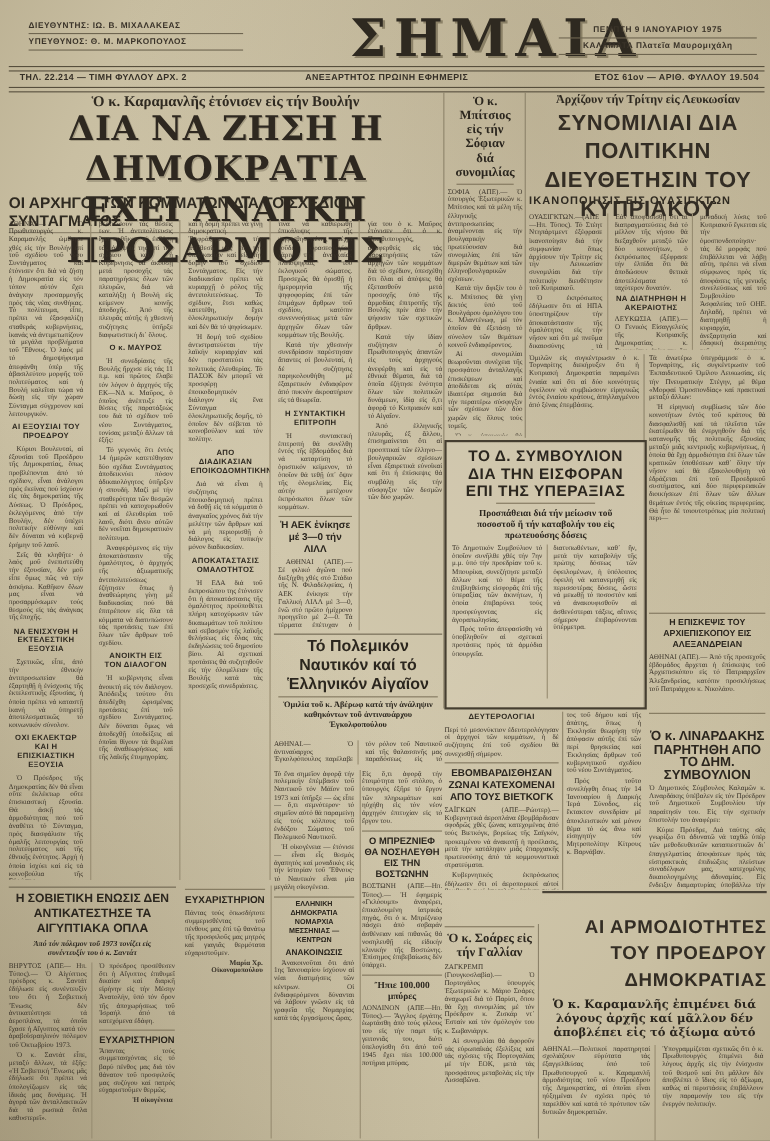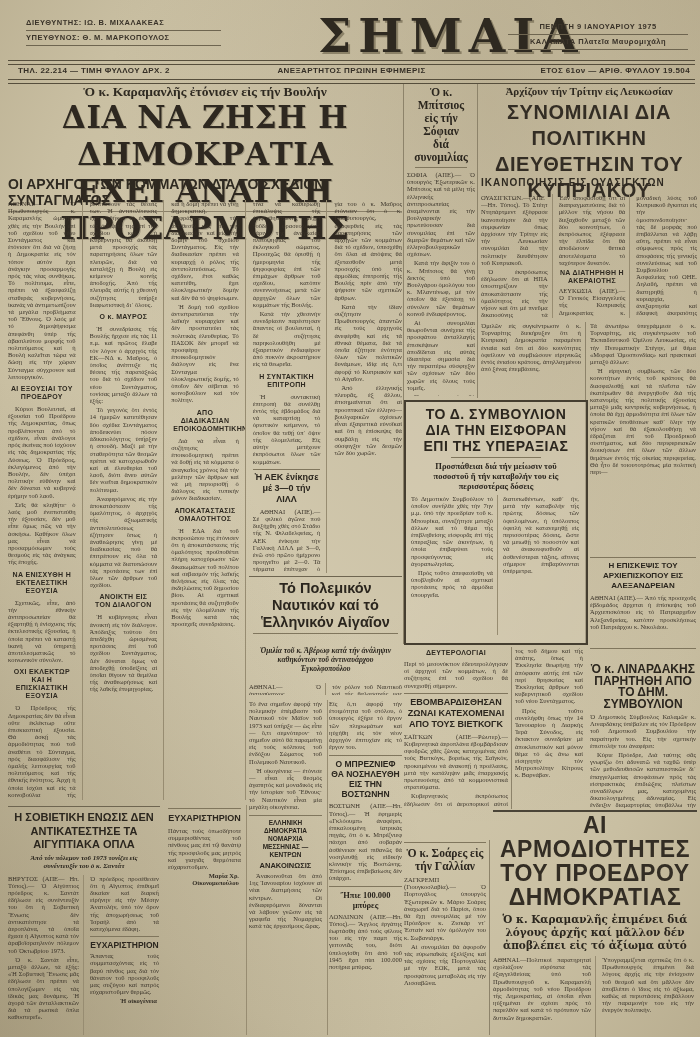--- a/index.html
+++ b/index.html
@@ -105,21 +105,21 @@
     </div>
     <div class="lead-col col" style="height:373px;">
       <p class="t first">γία του ὁ κ. Μαῦρος ἐτόνισεν ὅτι ὁ κ. Πρωθυπουργός, ἀναφερθείς εἰς τάς παρατηρήσεις τῶν ἀρχηγῶν τῶν κομμάτων διά τό σχέδιον, ὑπεσχέθη ὅτι ὅλαι αἱ ἀπόψεις θά ἐξετασθοῦν μετά προσοχῆς ὑπό τῆς ἁρμοδίας ἐπιτροπῆς τῆς Βουλῆς πρίν ἀπό τήν ψήφισιν τῶν σχετικῶν ἄρθρων.</p>
       <p class="t">Κατά τήν ἰδίαν συζήτησιν ὁ Πρωθυπουργός ἀπαντῶν εἰς τούς ἀρχηγούς ἀνεφέρθη καί εἰς τά ἐθνικά θέματα, διά τά ὁποῖα ἐζήτησε ἑνότητα ὅλων τῶν πολιτικῶν δυνάμεων, ἰδίᾳ εἰς ὅ,τι ἀφορᾷ τό Κυπριακόν καί τό Αἰγαῖον.</p>
       <p class="t">Ἀπό ἑλληνικῆς πλευρᾶς, ἐξ ἄλλου, ἐπισημαίνεται ὅτι αἱ προοπτικαί τῶν ἑλληνο—βουλγαρικῶν σχέσεων εἶναι ἐξαιρετικά εὐνοϊκαί καί ὅτι ἡ ἐπίσκεψις θά συμβάλῃ εἰς τήν σύσφιγξιν τῶν δεσμῶν τῶν δύο χωρῶν.</p>
     </div>
   </div>
 
   <div class="abs col" style="left:249px;top:576px;width:153px;height:118px;border-top:1px solid #6e6550;">
     <div class="minihead" style="font-size:14.5px;line-height:17px;margin:3px 0 2px;">Τό Πολεμικόν Ναυτικόν καί τό Ἑλληνικόν Αἰγαῖον</div>
-    <div class="minihead" style="font-family:'Liberation Serif',serif;font-size:7.5px;line-height:9px;margin:2px 4px 10px;border-top:1px solid #80765d;padding-top:12px;font-style:italic;">Ὁμιλία τοῦ κ. Ἀβέρωφ κατά τήν ἀνάληψιν καθηκόντων τοῦ ἀντιναυάρχου Ἐγκολφοπούλου</div>
+    <div class="minihead" style="font-family:'Liberation Serif',serif;font-size:7.5px;line-height:9px;margin:2px 4px 10px;border-top:1px solid #80765d;padding-top:2px;">Ὁμιλία τοῦ κ. Ἀβέρωφ κατά τήν ἀνάληψιν καθηκόντων τοῦ ἀντιναυάρχου Ἐγκολφοπούλου</div>
     <div class="flexrow">
       <div class="col" style="width:72px;margin-right:6px;border-right:1px solid #978c71;padding-right:4px;">
         <p class="t first">ΑΘΗΝΑΙ.— Ὁ ἀντιναύαρχος Ἐγκολφόπουλος παρέλαβε χθές τήν ἀρχηγίαν τοῦ Ναυτικοῦ ἀπό τόν ἀντιναύαρχον Ἀρμπούνην, παρουσίᾳ τοῦ ὑπουργοῦ Ἐθνικῆς Ἀμύνης κ. Ἀβέρωφ.</p>
 
       </div>
       <div class="col" style="width:70px;">
         <p class="t first">τόν ρόλον τοῦ Ναυτικοῦ καί τῆς θαλασσινῆς μας παραδόσεως εἰς τό Αἰγαῖον.</p>
 
       </div>
     </div>
@@ -209,21 +209,21 @@
     <p class="t">Ἡ εἰρηνική συμβίωσις τῶν δύο κοινοτήτων ἐντός τοῦ κράτους θά διασφαλισθῇ καί τά πλεῖστα τῶν ἑκατέρωθεν θά ἐνεργηθοῦν διά τῆς κατανομῆς τῆς πολιτικῆς ἐξουσίας μεταξύ μιᾶς κεντρικῆς κυβερνήσεως, ἡ ὁποία θά ἔχῃ ἁρμοδιότητα ἐπί ὅλων τῶν κρατικῶν ὑποθέσεων καθ᾽ ὅλην τήν νῆσον καί θά ἐξακολουθήσῃ νά ἑδράζεται ἐπί τοῦ Προεδρικοῦ συστήματος, καί δύο περιφερειακῶν διοικήσεων ἐπί ὅλων τῶν ἄλλων θεμάτων ἐντός τῆς οἰκείας περιφερείας. Θά ἦτο δέ τοιουτοτρόπως μία πολιτική περι—</p>
   </div>
 
   <div class="abs boxed col" style="left:404px;top:400px;width:170px;height:233px;padding:4px 5px;">
     <div class="minihead" style="font-size:14px;line-height:16px;letter-spacing:.5px;">
       <div>ΤΟ Δ. ΣΥΜΒΟΥΛΙΟΝ</div>
       <div>ΔΙΑ ΤΗΝ ΕΙΣΦΟΡΑΝ</div>
       <div>ΕΠΙ ΤΗΣ ΥΠΕΡΑΞΙΑΣ</div>
     </div>
     <div class="rule" style="margin:3px 40px;"></div>
-    <div class="minihead" style="font-family:'Liberation Serif',serif;font-size:8.5px;line-height:10px;margin:2px 6px 4px;">Προσπάθειαι διά τήν μείωσιν τοῦ ποσοστοῦ ἤ τήν καταβολήν του εἰς περισσοτέρας δόσεις</div>
+    <div class="minihead" style="font-family:'Liberation Serif',serif;font-size:8.5px;line-height:10px;margin:2px 6px 4px;">Προσπάθειαι διά τήν μείωσιν τοῦ ποσοστοῦ ἤ τήν καταβολήν του εἰς πρωτευούσης δόσεις</div>
     <div class="flexrow">
       <div class="col" style="width:82px;height:140px;margin-right:5px;border-right:1px solid #978c71;padding-right:4px;">
         <p class="t first">Τό Δημοτικόν Συμβούλιον τό ὁποῖον συνῆλθε χθές τήν 7ην μ.μ. ὑπό τήν προεδρίαν τοῦ κ. Μπουρίκα, συνεζήτησε μεταξύ ἄλλων καί τό θέμα τῆς ἐπιβληθείσης εἰσφορᾶς ἐπί τῆς ὑπεραξίας τῶν ἀκινήτων, ἡ ὁποία ἐπιβαρύνει τούς προσφεύγοντας εἰς ἀγοραπωλησίας.</p>
         <p class="t">Πρός τοῦτο ἀπεφασίσθη νά ὑποβληθοῦν αἱ σχετικαί προτάσεις πρός τά ἁρμόδια ὑπουργεῖα.</p>
       </div>
       <div class="col" style="width:76px;height:140px;">
         <p class="t first">διατυπωθέντων, καθ᾽ ἥν, μετά τήν καταβολήν τῆς πρώτης δόσεως τῶν ὀφειλομένων, ἡ ὑπόλοιπος ὀφειλή νά κατανεμηθῇ εἰς περισσοτέρας δόσεις, ὥστε νά μειωθῇ τό ποσοστόν καί νά ἀνακουφισθοῦν αἱ ἀσθενέστεραι τάξεις, αἵτινες σήμερον ἐπιβαρύνονται ὑπέρμετρα.</p>
       </div>
     </div>
   </div>
@@ -254,21 +254,21 @@
   </div>
 
   <div class="abs col" style="left:404px;top:840px;width:82px;height:195px;">
     <div class="minihead" style="font-family:'Liberation Serif',serif;font-size:11.5px;line-height:13px;margin:2px 0 3px;border-top:1px solid #80765d;padding-top:4px;">Ὁ κ. Σοάρες εἰς τήν Γαλλίαν</div>
     <p class="t first">ΖΑΓΚΡΕΜΠ (Γιουγκοσλαβία).— Ὁ Πορτογάλος ὑπουργός Ἐξωτερικῶν κ. Μάριο Σοάρες ἀναχωρεῖ διά τό Παρίσι, ὅπου θά ἔχῃ συνομιλίας μέ τόν Πρόεδρον κ. Ζισκάρ ντ᾽ Ἐσταίν καί τόν ὁμόλογόν του κ. Σωβανιάργκ.</p>
     <p class="t">Αἱ συνομιλίαι θά ἀφοροῦν τάς εὐρωπαϊκάς ἐξελίξεις καί τάς σχέσεις τῆς Πορτογαλίας μέ τήν ΕΟΚ, μετά τάς προσφάτους μεταβολάς εἰς τήν Λισσαβῶνα.</p>
   </div>
   <div class="vr" style="left:489px;top:840px;height:195px;"></div>
 
   <div class="abs" style="left:493px;top:810px;width:204px;height:225px;border-top:2px solid #4a4437;">
-    <div class="headline-l" style="font-size:23px;line-height:24px;margin-top:1px;">
+    <div class="headline-l" style="font-size:17px;line-height:24px;margin-top:19px;text-align:right;">
       <div>ΑΙ ΑΡΜΟΔΙΟΤΗΤΕΣ</div>
       <div>ΤΟΥ ΠΡΟΕΔΡΟΥ ΔΗΜΟΚΡΑΤΙΑΣ</div>
     </div>
     <div class="minihead" style="font-family:'DejaVu Serif',serif;font-size:10.5px;line-height:13px;margin:4px 6px;">Ὁ κ. Καραμανλῆς ἐπιμένει διά λόγους ἀρχῆς καί μᾶλλον δέν ἀποβλέπει εἰς τό ἀξίωμα αὐτό</div>
     <div class="flexrow">
       <div class="col" style="width:98px;height:100px;margin-right:6px;border-right:1px solid #978c71;padding-right:4px;">
         <p class="t first">ΑΘΗΝΑΙ.—Πολιτικοί παρατηρηταί σχολιάζουν εὐρύτατα τάς ἐξαγγελθείσας ὑπό τοῦ Πρωθυπουργοῦ κ. Καραμανλῆ ἁρμοδιότητας τοῦ νέου Προέδρου τῆς Δημοκρατίας, αἱ ὁποῖαι εἶναι ηὐξημέναι ἐν σχέσει πρός τό παρελθόν καί κατά τό πρότυπον τῶν δυτικῶν δημοκρατιῶν.</p>
       </div>
       <div class="col" style="width:92px;height:100px;">
         <p class="t first">Ὑπογραμμίζεται σχετικῶς ὅτι ὁ κ. Πρωθυπουργός ἐπιμένει διά λόγους ἀρχῆς εἰς τήν ἐνίσχυσιν τοῦ θεσμοῦ καί ὅτι μᾶλλον δέν ἀποβλέπει ὁ ἴδιος εἰς τό ἀξίωμα, καθώς αἱ περιστάσεις ἐπιβάλλουν τήν παραμονήν του εἰς τήν ἐνεργόν πολιτικήν.</p>

